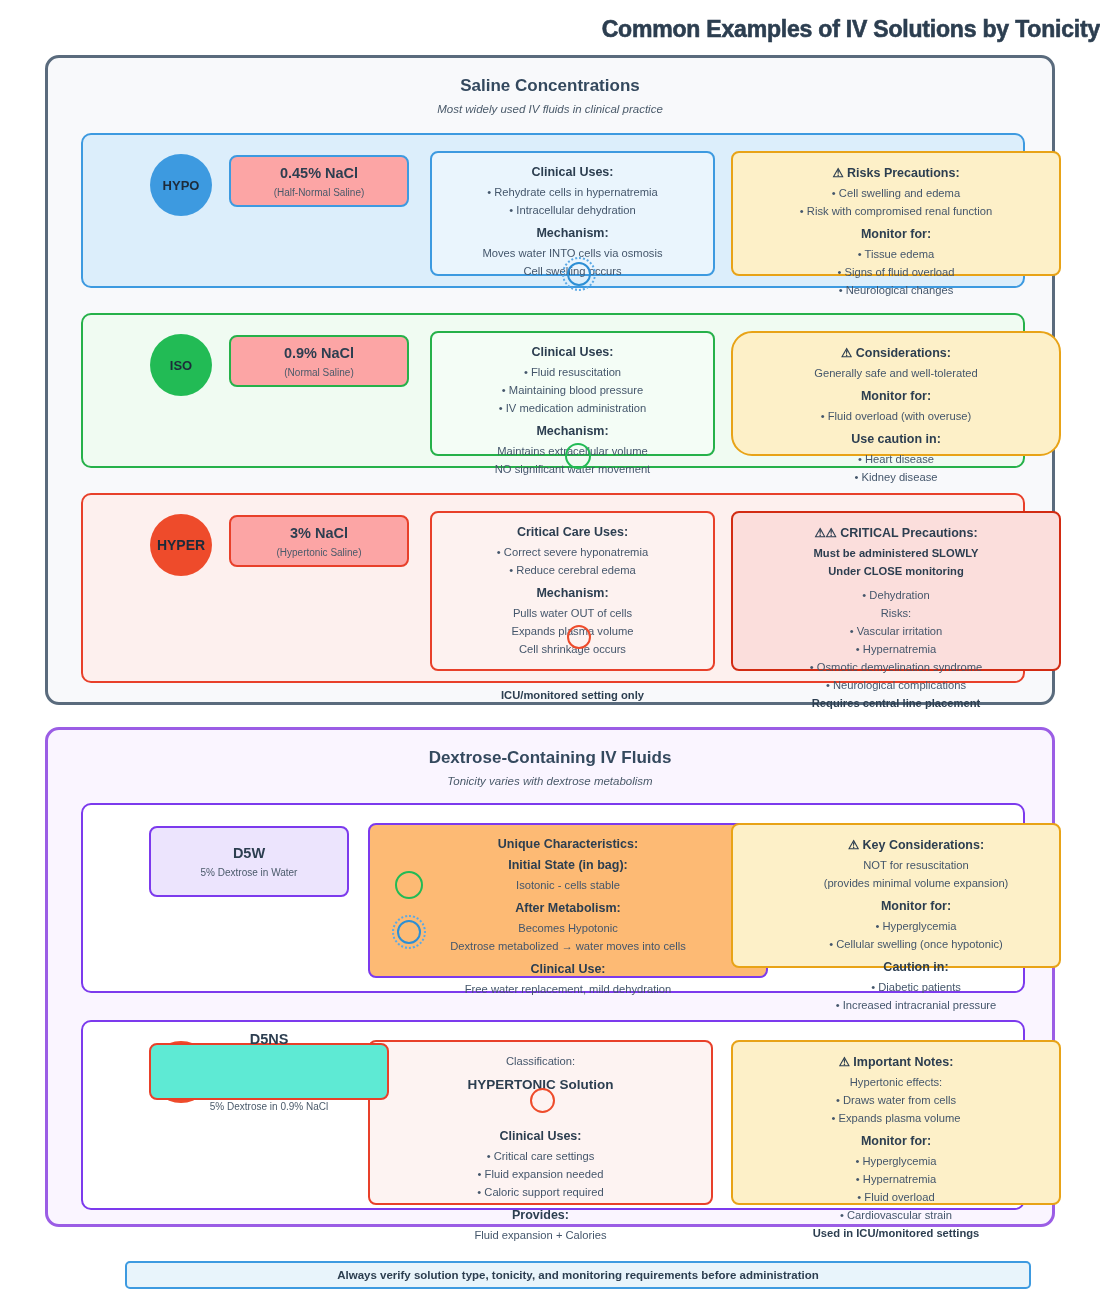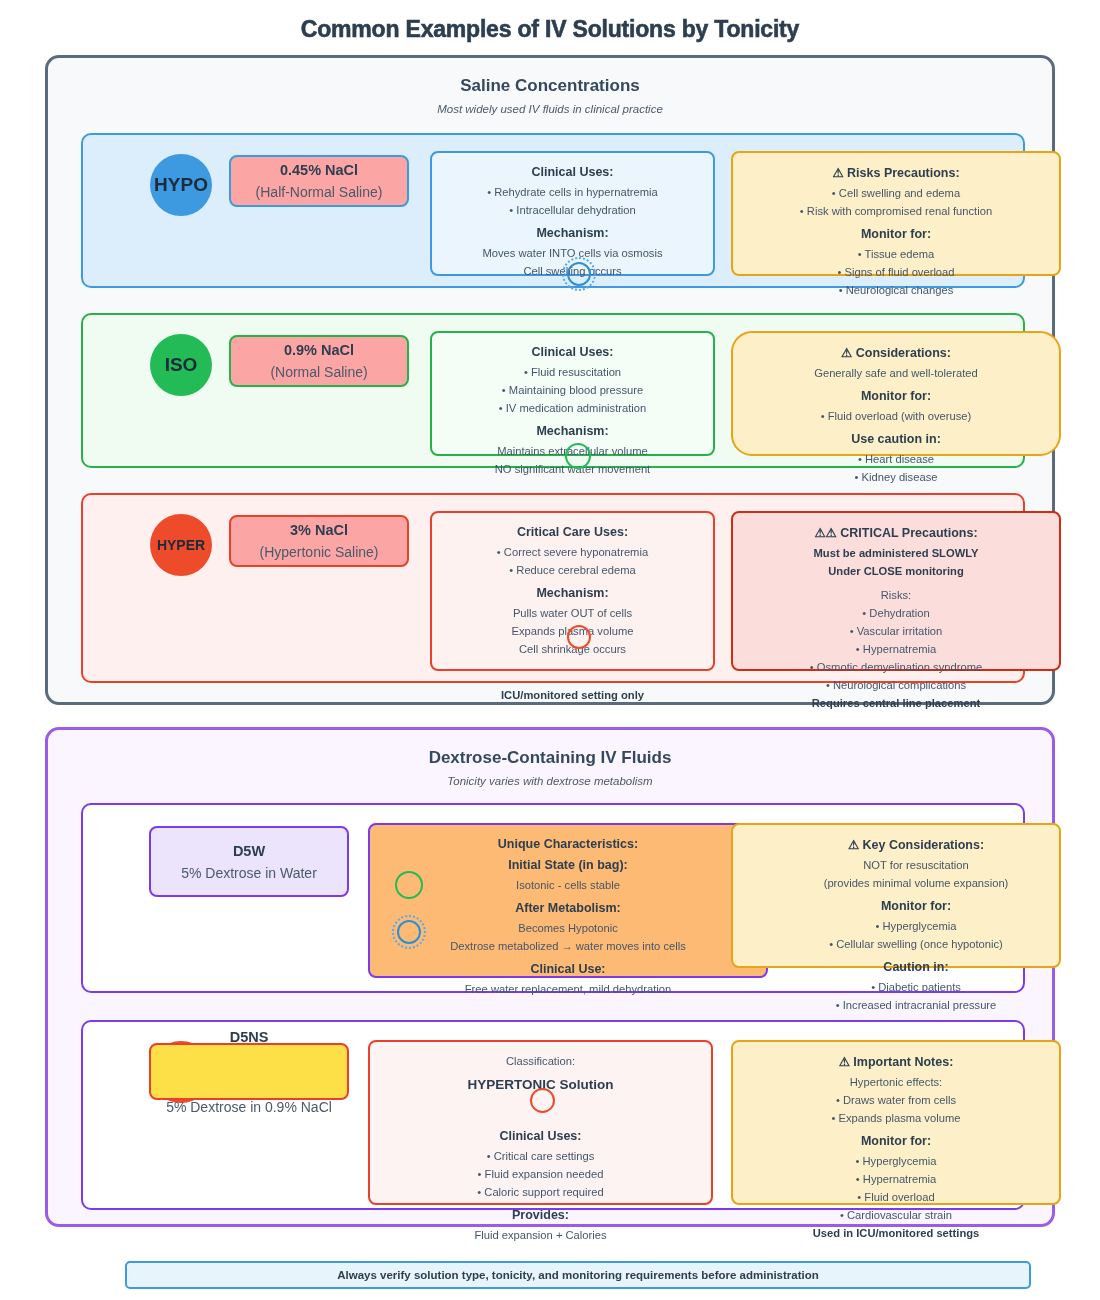--- a/index.html
+++ b/index.html
@@ -8,21 +8,21 @@
     width: 1100px;
     height: 1300px;
     background: #ffffff;
     font-family: "Liberation Sans", sans-serif;
     color: #2c3e50;
     position: relative;
     overflow: hidden;
   }
 
   .page-title {
-    text-align: center;
+    text-align: right;
     font-size: 23px;
     font-weight: bold;
     color: #2c3e50;
     letter-spacing: -0.2px;
     padding-top: 16px;
     -webkit-text-stroke: 0.6px #2c3e50;
   }
 
   
   .section {
@@ -70,21 +70,21 @@
 
   
   .badge {
     position: absolute;
     border-radius: 50%;
     display: flex;
     align-items: center;
     justify-content: center;
     font-weight: bold;
     color: #1d2b3a;
-    font-size: 19px;
+    font-size: 13px;
   }
   .badge-hypo  { left: 67px; top: 19px; width: 62px; height: 62px; background: #3d9ae0; }
   .badge-iso   { left: 67px; top: 19px; width: 62px; height: 62px; background: #22bb55; }
   .badge-hyper { left: 67px; top: 19px; width: 62px; height: 62px; background: #ee4b2b; font-size: 14px; }
 
   
   .badge-hidden {
     position: absolute;
     left: 67px; top: 19px; width: 62px; height: 62px;
     border-radius: 50%;
@@ -98,28 +98,28 @@
     border-radius: 8px;
     border: 2.5px solid #000;
     background: #fca5a5;
     display: flex;
     flex-direction: column;
     align-items: center;
     justify-content: center;
     z-index: 2;
   }
   .plate-title { font-size: 14.5px; font-weight: bold; color: #2c3e50; }
-  .plate-sub   { font-size: 14px; color: #4a5a6a; margin-top: 6px; }
+  .plate-sub   { font-size: 10px; color: #4a5a6a; margin-top: 6px; }
 
   .plate-hypo  { left: 146px; top: 20px; width: 180px; height: 52px; border-color: #3d9ae0; }
   .plate-iso   { left: 146px; top: 20px; width: 180px; height: 52px; border-color: #26b14a; }
   .plate-hyper { left: 146px; top: 20px; width: 180px; height: 52px; border-color: #e8402a; }
 
   .plate-d5w   { left: 66px; top: 21px; width: 200px; height: 71px; border-color: #7c3aed; background: #ece4fd; }
-  .plate-d5ns  { left: 66px; top: 21px; width: 200px; height: 57px; border-color: #e8402a; background: #fde047; gap: 48px; }
+  .plate-d5ns  { left: 66px; top: 21px; width: 240px; height: 57px; border-color: #e8402a; background: #5eead4; gap: 48px; }
 
   
   .panel {
     position: absolute;
     border-radius: 8px;
     border: 2.5px solid #000;
     text-align: center;
     padding-top: 10px;
   }
   .panel .hd {
@@ -287,22 +287,22 @@
       </div>
       <div style="height:28px"></div>
       <div class="ln bold">ICU/monitored setting only</div>
     </div>
 
     <div class="panel warn-hyper">
       <div class="hd">⚠⚠ CRITICAL Precautions:</div>
       <div class="ln bold">Must be administered SLOWLY</div>
       <div class="ln bold">Under CLOSE monitoring</div>
       <div class="spacer"></div>
+      <div class="ln">• Dehydration</div>
       <div class="ln">Risks:</div>
-      <div class="ln">• Dehydration</div>
       <div class="ln">• Vascular irritation</div>
       <div class="ln">• Hypernatremia</div>
       <div class="ln">• Osmotic demyelination syndrome</div>
       <div class="ln">• Neurological complications</div>
       <div class="ln bold">Requires central line placement</div>
     </div>
   </div>
 </div>
 
 <div class="section section-dextrose">

